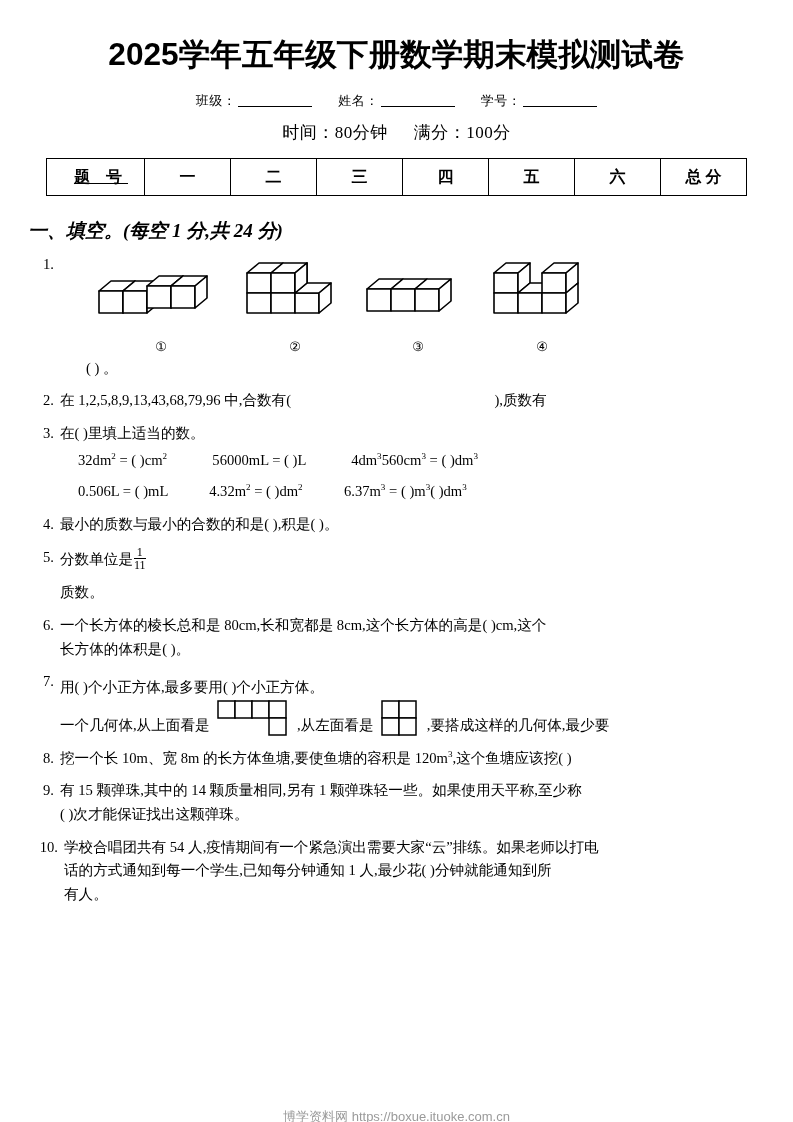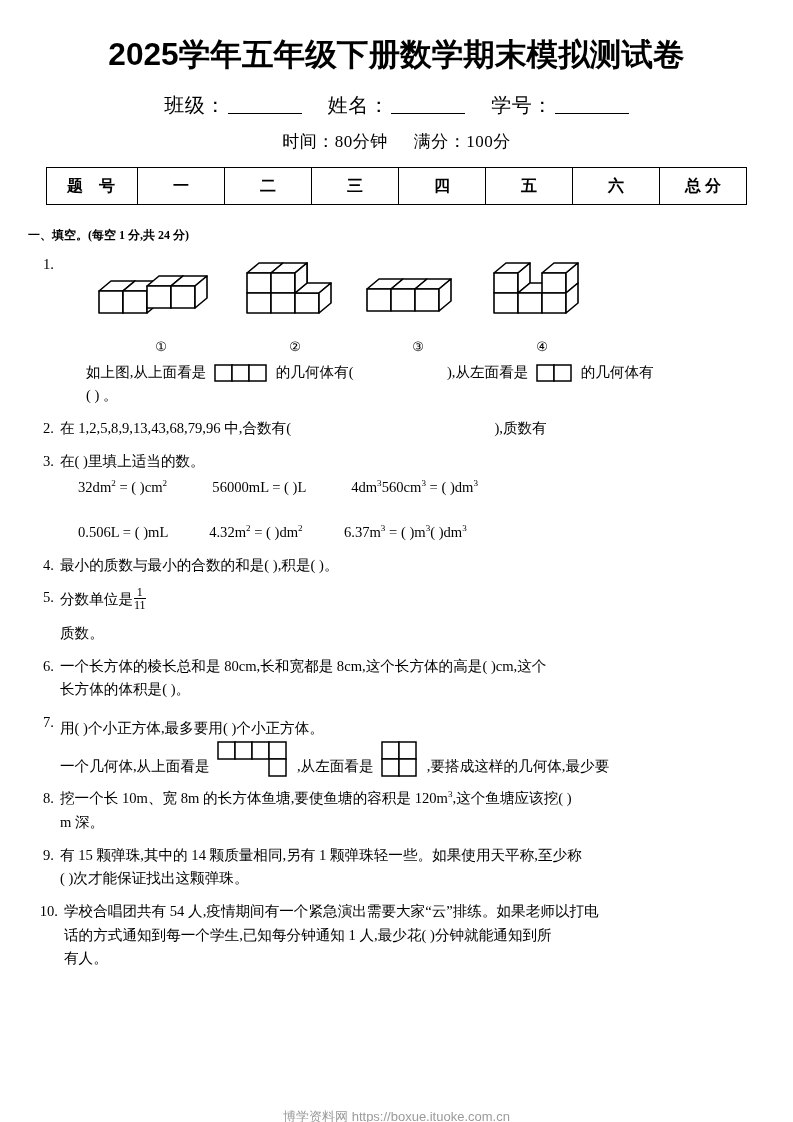--- a/index.html
+++ b/index.html
@@ -17,21 +17,21 @@
     text-align:center;
     font-family:"Liberation Sans","DejaVu Sans",sans-serif;
     font-weight:bold;
     font-size:31px;
     letter-spacing:0px;
     margin:34px 0 0 0;
     transform:scaleX(1.02);
   }
   .info-line {
     text-align:center;
-    font-size:20px;
+    font-size:13px;
     margin-top:16px;
     letter-spacing:0.5px;
   }
   .info-line .lbl { margin-right:2px; }
   .blank-line {
     display:inline-block;
     width:74px;
     border-bottom:1.6px solid #000;
     height:14px;
     vertical-align:-2px;
@@ -54,29 +54,30 @@
     table-layout:fixed;
   }
   table.score td {
     border:1.7px solid #000;
     height:34px;
     text-align:center;
     font-size:16px;
     font-weight:bold;
     font-family:"Liberation Serif","DejaVu Serif",serif;
   }
-  table.score td.hdrcell { width:84px; letter-spacing:6px; padding-left:5px; }
+  table.score td.hdrcell { width:84px; letter-spacing:6px; padding-left:12px;text-decoration:underline; }
 
   
   .body-area { padding:0 28px 0 28px; margin-top:22px; }
   .section-head {
     font-weight:bold;
-    font-size:12px;
+    font-size:19px;
     font-family:"Liberation Serif","DejaVu Serif",serif;
     margin-bottom:4px;
+    font-style:italic;
   }
   .q {
     font-size:14.6px;
     line-height:1.62;
     margin-top:9px;
     display:flex;
     align-items:flex-start;
   }
   .q .num {
     flex:0 0 auto;
@@ -246,44 +247,20 @@
                 <path d="M32 38 L56 38 L56 58 L32 58 Z"></path>
                 <path d="M56 38 L80 38 L80 58 L56 58 Z"></path>
                 <path d="M80 38 L92 28 L92 48 L80 58 Z"></path>
               </g>
             </svg>
             <div class="figlabel">④</div>
           </div>
 
         </div>
 
-        <div style="margin-top:4px; padding-left:26px;">
-          <span>如上图,从上面看是</span>
-          <span class="gridshape">
-            <svg width="54" height="18" viewBox="0 0 54 18">
-              <g fill="#fff" stroke="#000" stroke-width="1.5">
-                <rect x="1" y="1" width="17" height="16"></rect>
-                <rect x="18" y="1" width="17" height="16"></rect>
-                <rect x="35" y="1" width="17" height="16"></rect>
-              </g>
-            </svg>
-          </span>
-          <span>的几何体有(</span>
-          <span style="display:inline-block;width:86px;"></span>
-          <span>),从左面看是</span>
-          <span class="gridshape">
-            <svg width="37" height="18" viewBox="0 0 37 18">
-              <g fill="#fff" stroke="#000" stroke-width="1.5">
-                <rect x="1" y="1" width="17" height="16"></rect>
-                <rect x="18" y="1" width="17" height="16"></rect>
-              </g>
-            </svg>
-          </span>
-          <span>的几何体有</span>
-        </div>
         <div style="padding-left:26px;">(                ) 。</div>
       </div>
     </div>
 
     <div class="q">
       <div class="num">2.</div>
       <div class="qbody">
         <div>
           <span>在 1,2,5,8,9,13,43,68,79,96 中,合数有(</span>
           <span style="display:inline-block;width:196px;"></span>
@@ -296,21 +273,21 @@
       <div class="num">3.</div>
       <div class="qbody">
         <div>在(        )里填上适当的数。</div>
         <div style="padding-left:18px; margin-top:3px;">
           <span><span>32dm</span><sup>2</sup><span> = (        )cm</span><sup>2</sup></span>
           <span style="display:inline-block;width:38px;"></span>
           <span>56000mL = (        )L</span>
           <span style="display:inline-block;width:38px;"></span>
           <span><span>4dm</span><sup>3</sup><span>560cm</span><sup>3</sup><span> = (        )dm</span><sup>3</sup></span>
         </div>
-        <div style="padding-left:18px; margin-top:21px;">
+        <div style="padding-left:18px; margin-top:8px;">
           <span>0.506L = (        )mL</span>
           <span style="display:inline-block;width:34px;"></span>
           <span><span>4.32m</span><sup>2</sup><span> = (        )dm</span><sup>2</sup></span>
           <span style="display:inline-block;width:34px;"></span>
           <span><span>6.37m</span><sup>3</sup><span> = (        )m</span><sup>3</sup><span>(        )dm</span><sup>3</sup></span>
         </div>
       </div>
     </div>
 
     <div class="q">
@@ -366,21 +343,20 @@
           </span>
           <span>,要搭成这样的几何体,最少要</span>
         </div>
       </div>
     </div>
 
     <div class="q">
       <div class="num">8.</div>
       <div class="qbody">
         <div><span>挖一个长 10m、宽 8m 的长方体鱼塘,要使鱼塘的容积是 120m</span><sup>3</sup><span>,这个鱼塘应该挖(            )</span></div>
-        <div>m 深。</div>
       </div>
     </div>
 
     <div class="q">
       <div class="num">9.</div>
       <div class="qbody">
         <div>有 15 颗弹珠,其中的 14 颗质量相同,另有 1 颗弹珠轻一些。如果使用天平称,至少称</div>
         <div>(            )次才能保证找出这颗弹珠。</div>
       </div>
     </div>

